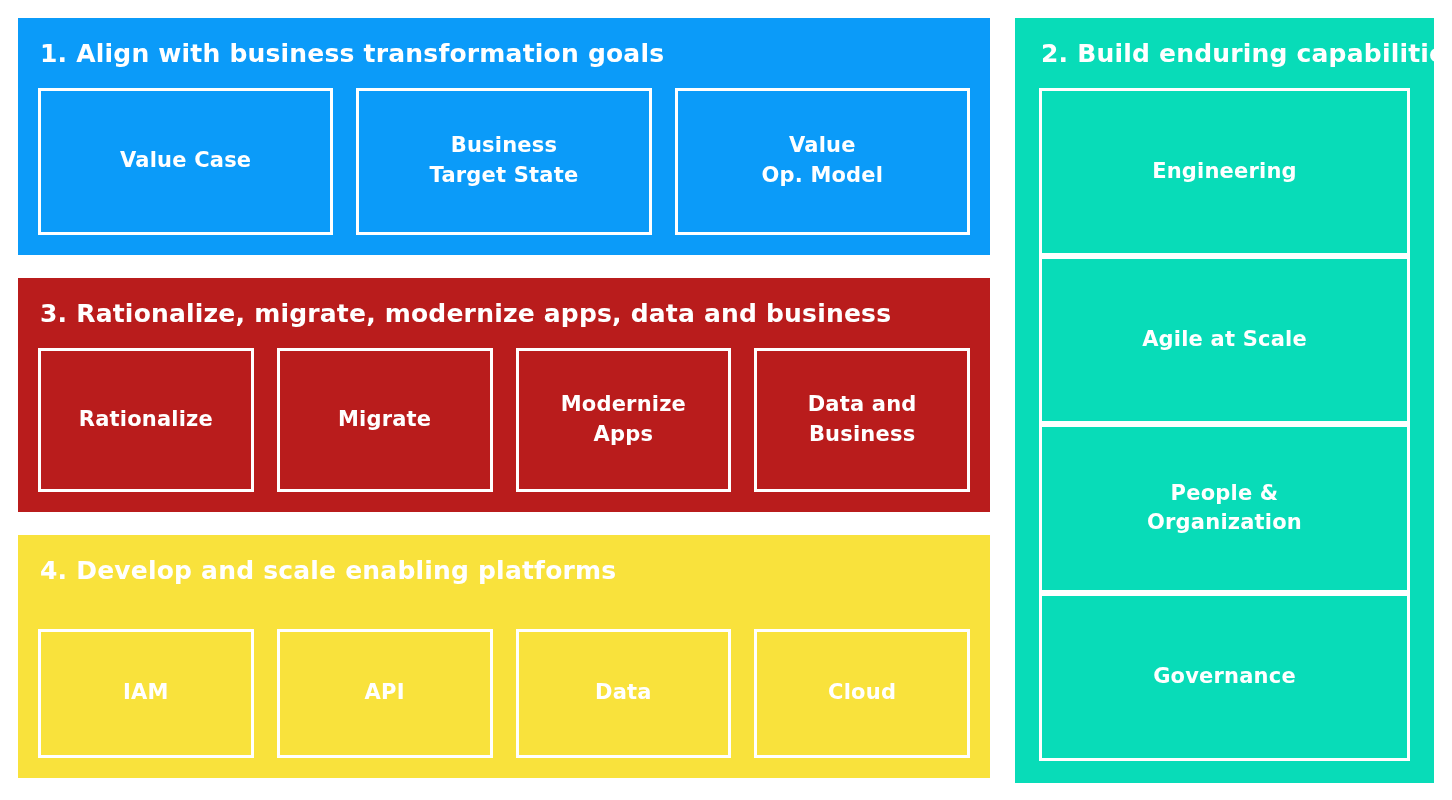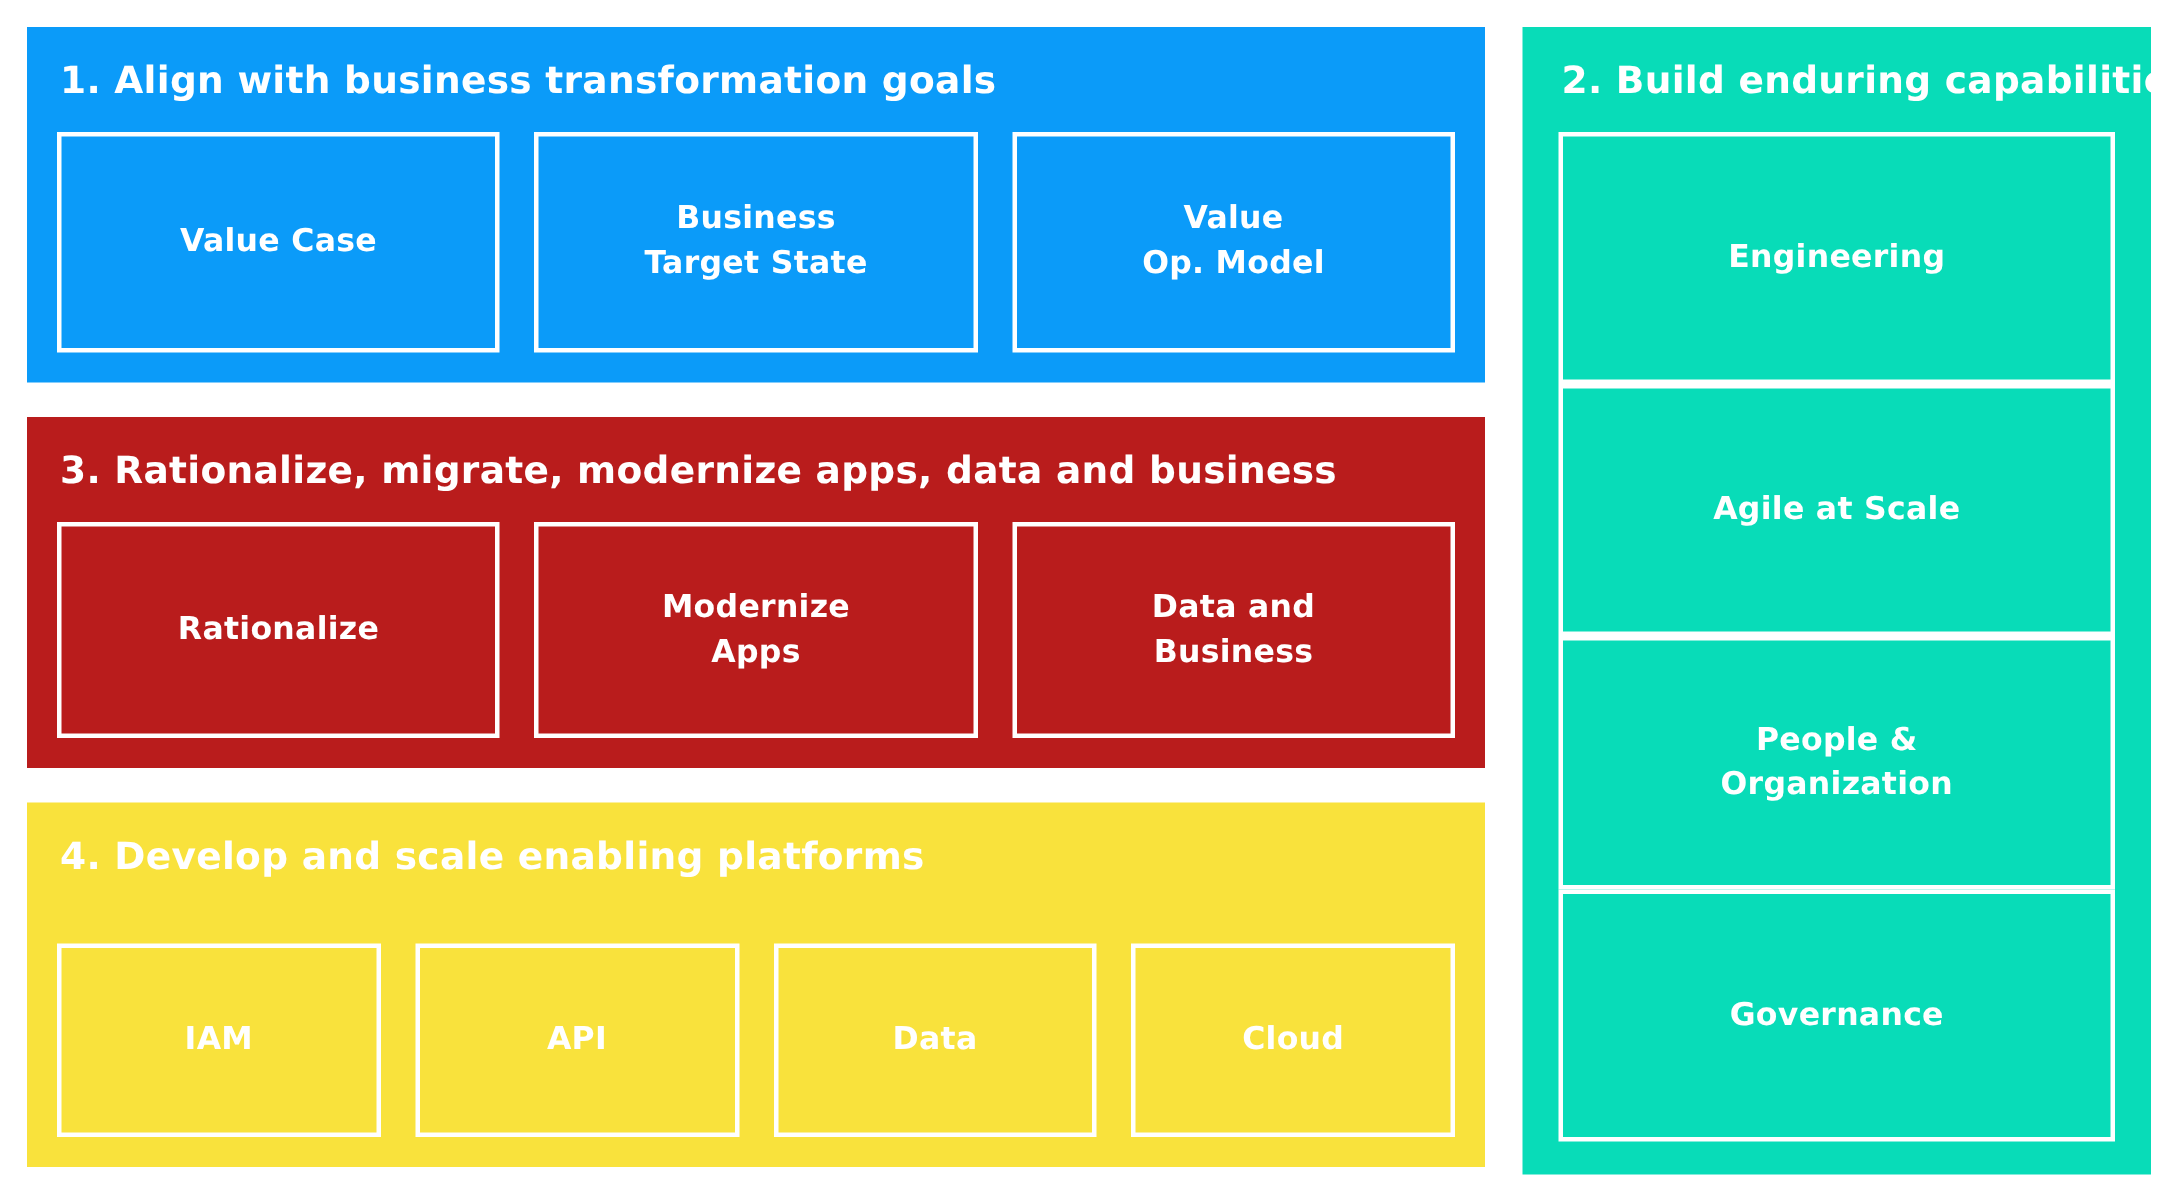--- a/index.html
+++ b/index.html
@@ -127,20 +127,23 @@
       </div>
     </section>
 
     <section class="panel panel-red">
       <h2 class="panel-title">3. Rationalize, migrate, modernize apps, data and business</h2>
       <div class="cards-row">
         <div class="card">
           <span class="card-label">Rationalize</span>
         </div>
         <div class="card">
+          <span class="card-label">Migrate</span>
+        </div>
+        <div class="card">
           <span class="card-label">Modernize
 Apps</span>
         </div>
         <div class="card">
           <span class="card-label">Data and
 Business</span>
         </div>
       </div>
     </section>
 

